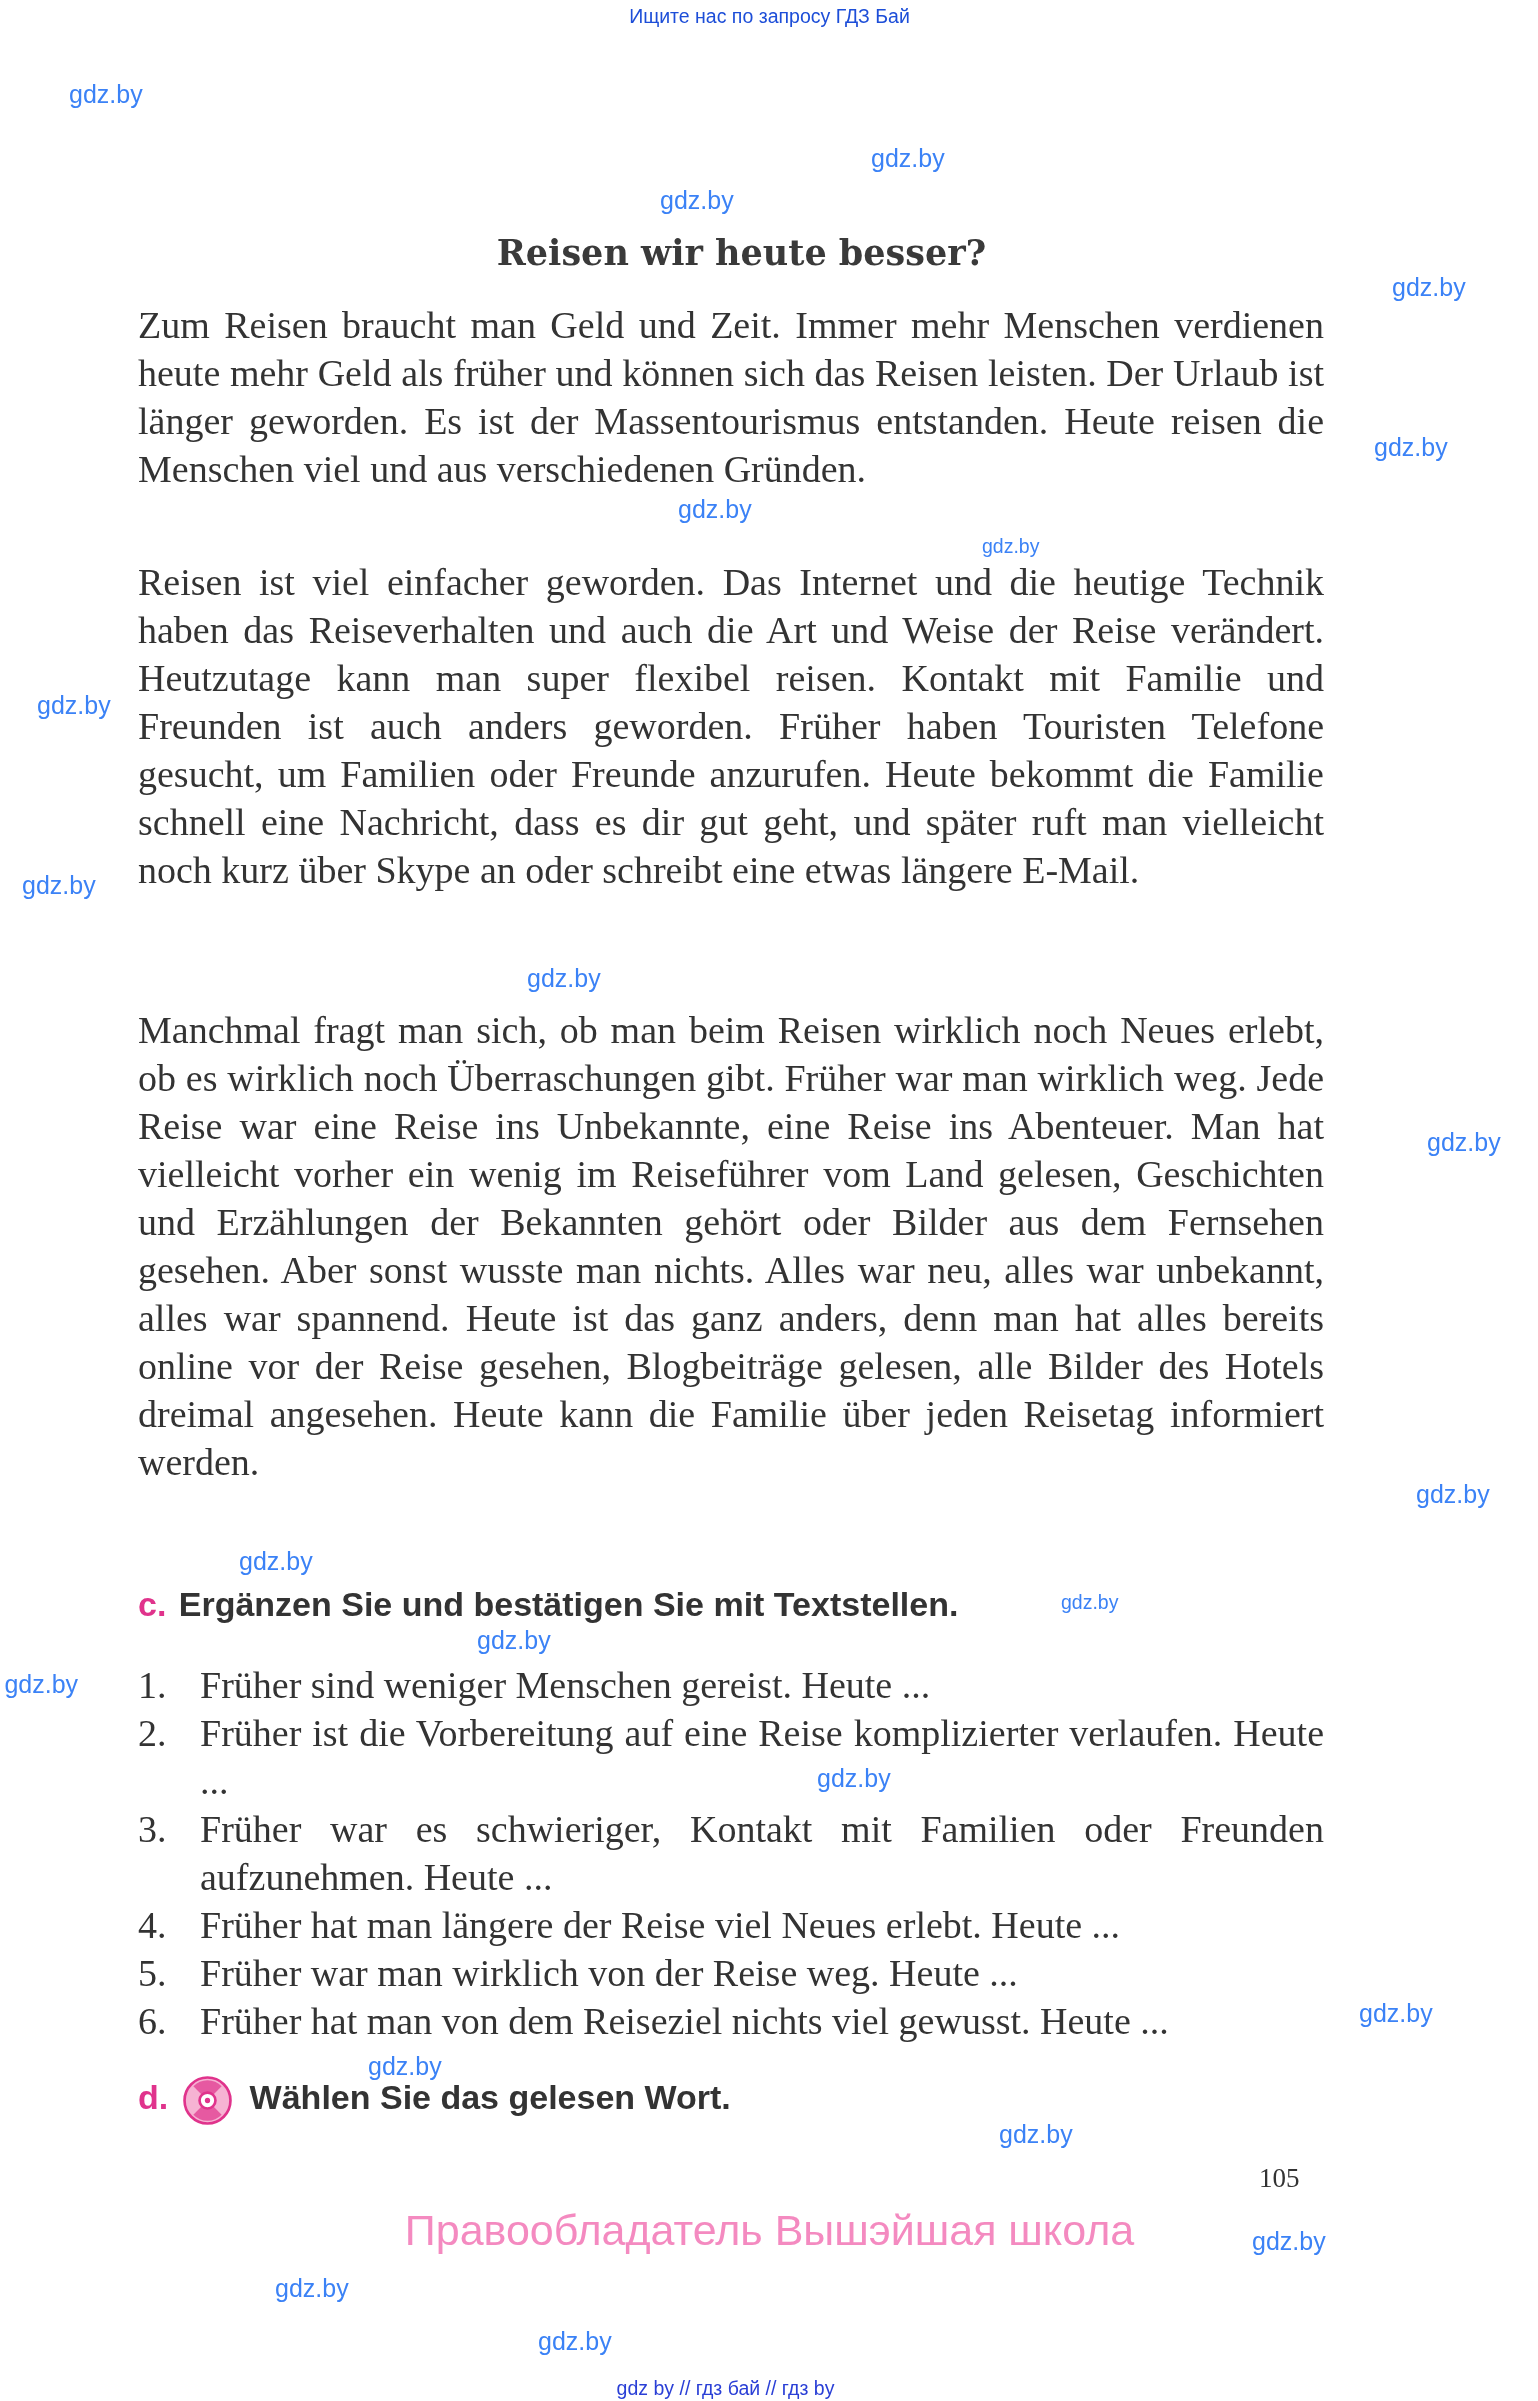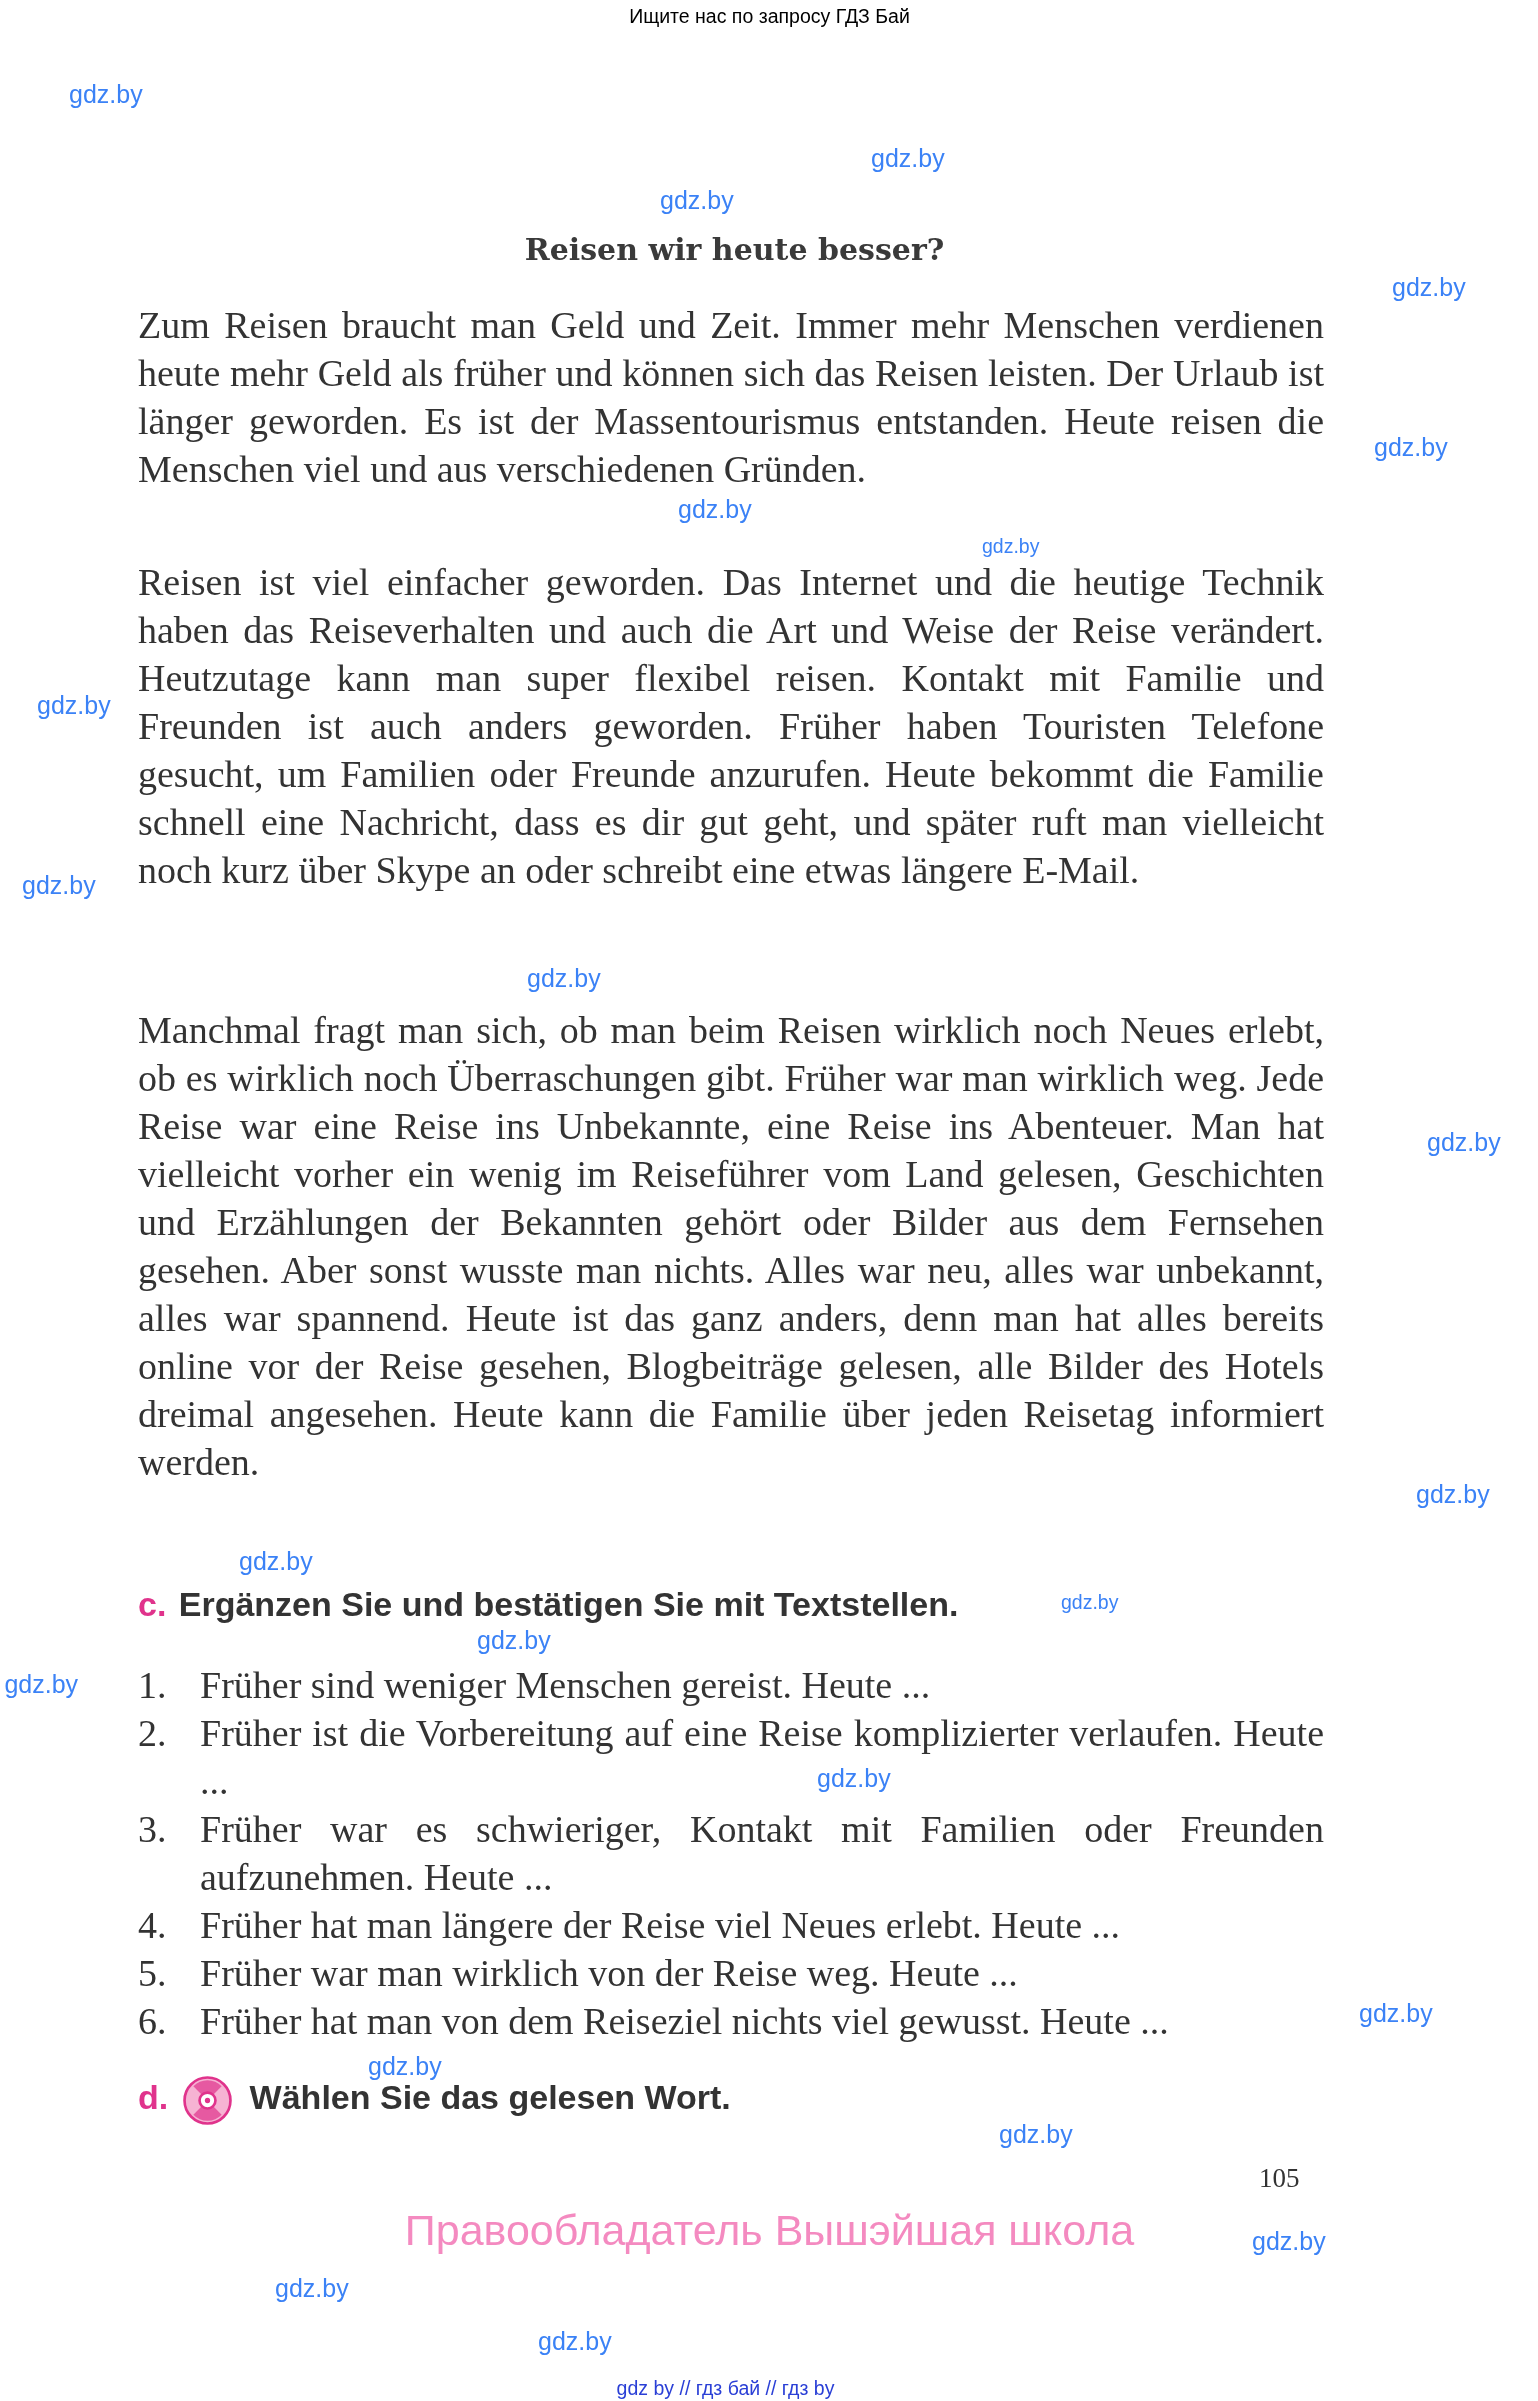--- a/index.html
+++ b/index.html
@@ -1,20 +1,20 @@
 <!DOCTYPE html>
 <html style="font-size:14px"><head>
 <meta charset="utf-8">
 <style>
   html, body { margin:0; padding:0; background:#ffffff; }
   body { width:1539px; height:2401px; position:relative; overflow:hidden; font-family:"DejaVu Serif", serif; color:#333333; }
   .wm { position:absolute; font-family:"Liberation Sans", sans-serif; color:#3b82f6; font-size:25px; white-space:nowrap; }
   .wm.sm { font-size:19.5px; }
-  .topnote { position:absolute; left:0; width:1539px; top:5.3px; text-align:center; font-family:"Liberation Sans", sans-serif; font-size:19.5px; color:#000000; }
-  .title { position:absolute; left:3px; width:1463px; top:232px; text-align:center; font-family:"DejaVu Serif", serif; font-weight:bold; font-size:30px; color:#3a3a3a; }
+  .topnote { position:absolute; left:0; width:1539px; top:5.3px; text-align:center; font-family:"Liberation Sans", sans-serif; font-size:19.5px; color:#1d4ed8; }
+  .title { position:absolute; left:10px; width:1463px; top:232px; text-align:center; font-family:"DejaVu Serif", serif; font-weight:bold; font-size:35px; color:#3a3a3a; }
   .para { position:absolute; left:138px; width:1186px; font-family:"Liberation Serif", serif; font-size:38px; line-height:48px; text-align:justify; color:#333333; }
   .task { position:absolute; left:138px; font-family:"Liberation Sans", sans-serif; font-weight:bold; font-size:34px; color:#333333; white-space:nowrap; }
   .task .letter { color:#e0338c; margin-right:12.4px; }
   .list { position:absolute; left:138px; width:1186px; top:1661px; font-family:"Liberation Serif", serif; font-size:38px; line-height:48px; color:#333333; }
   .list .item { display:flex; text-align:justify; }
   .list .num { width:62px; flex:none; }
   .list .txt { flex:1; text-align:justify; }
   .pagenum { position:absolute; left:1259px; top:2163px; font-family:"Liberation Serif", serif; font-size:27px; color:#333333; }
   .rights { position:absolute; left:0; width:1539px; top:2206px; text-align:center; font-family:"Liberation Sans", sans-serif; font-size:43px; color:#f48ac0; padding-right:8.9px; }
   .footer { position:absolute; left:0; width:1451px; top:2377px; text-align:center; font-family:"Liberation Sans", sans-serif; font-size:19.5px; color:#2a3fd6; }

